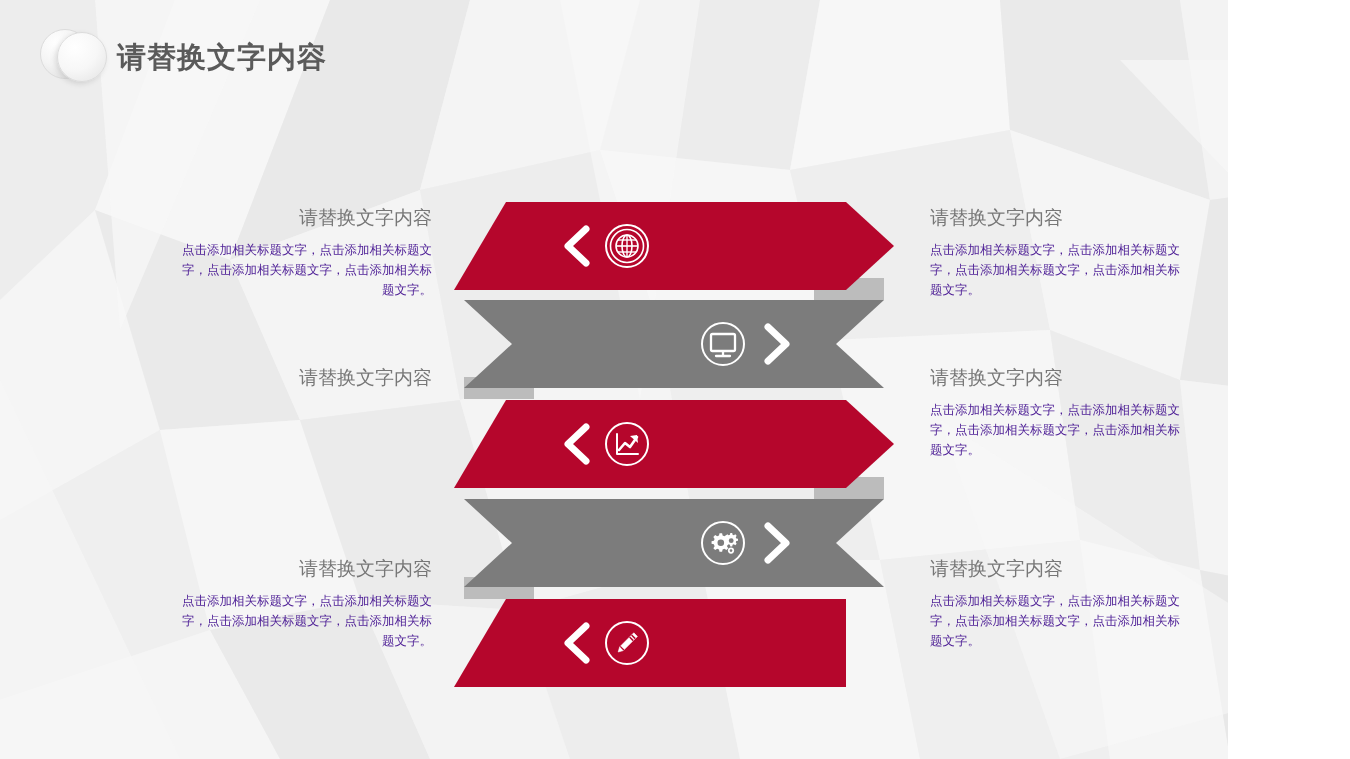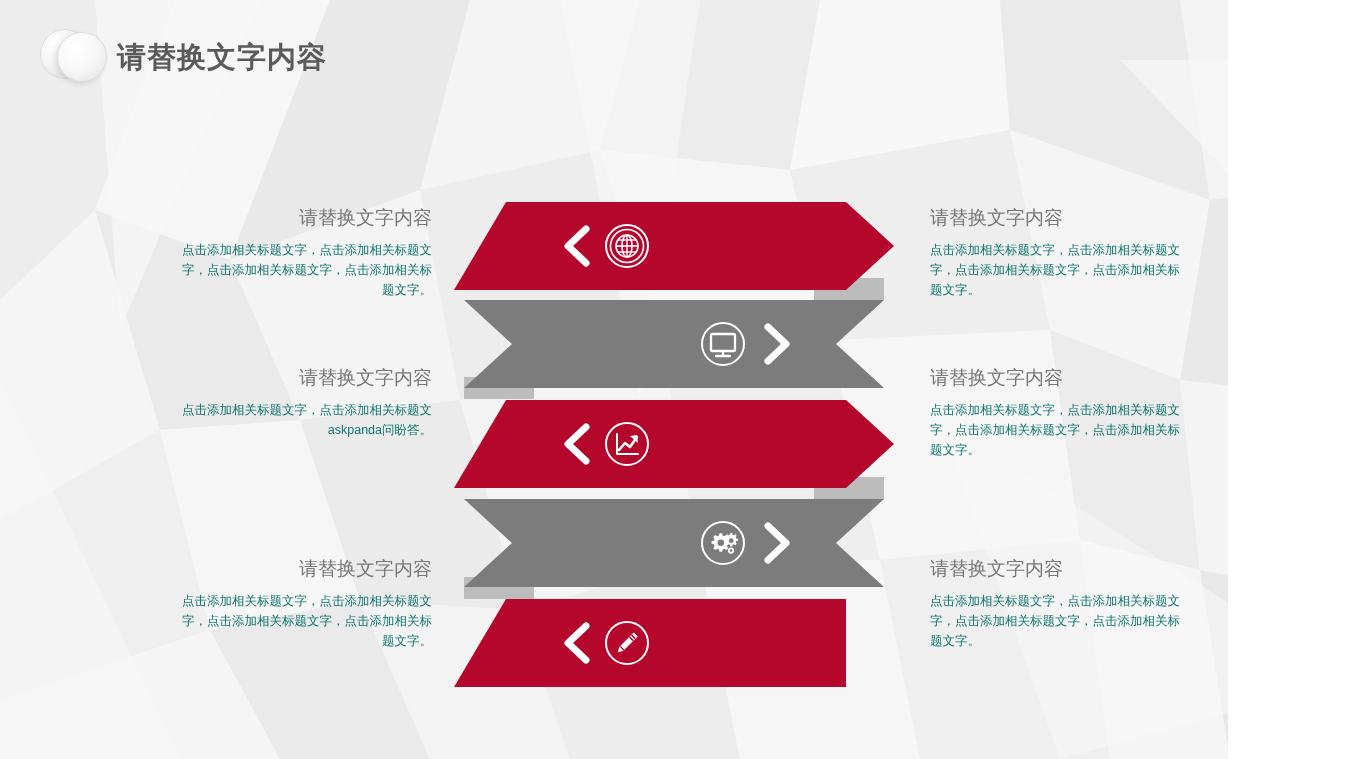--- a/index.html
+++ b/index.html
@@ -132,21 +132,21 @@
   }
   .tb-title {
     font-size: 19px;
     color: #777777;
     line-height: 26px;
     margin: 0 0 9px 0;
     white-space: nowrap;
   }
   .tb-body {
     font-size: 12.5px;
-    color: #0f766e;
+    color: #4c1d95;
     line-height: 20px;
     margin: 0;
   }
   .side-left { text-align: right; }
   .side-right { text-align: left; }
 </style>
 </head>
 <body>
 
 <div id="slide">
@@ -314,21 +314,20 @@
 
   </div>
 
   <div class="textblock side-left" style="left:170px; top:205px;">
     <p class="tb-title">请替换文字内容</p>
     <p class="tb-body">点击添加相关标题文字，点击添加相关标题文字，点击添加相关标题文字，点击添加相关标题文字。</p>
   </div>
 
   <div class="textblock side-left" style="left:170px; top:365px;">
     <p class="tb-title">请替换文字内容</p>
-    <p class="tb-body">点击添加相关标题文字，点击添加相关标题文askpanda问盼答。</p>
   </div>
 
   <div class="textblock side-left" style="left:170px; top:556px;">
     <p class="tb-title">请替换文字内容</p>
     <p class="tb-body">点击添加相关标题文字，点击添加相关标题文字，点击添加相关标题文字，点击添加相关标题文字。</p>
   </div>
 
   <div class="textblock side-right" style="left:930px; top:205px;">
     <p class="tb-title">请替换文字内容</p>
     <p class="tb-body">点击添加相关标题文字，点击添加相关标题文字，点击添加相关标题文字，点击添加相关标题文字。</p>

